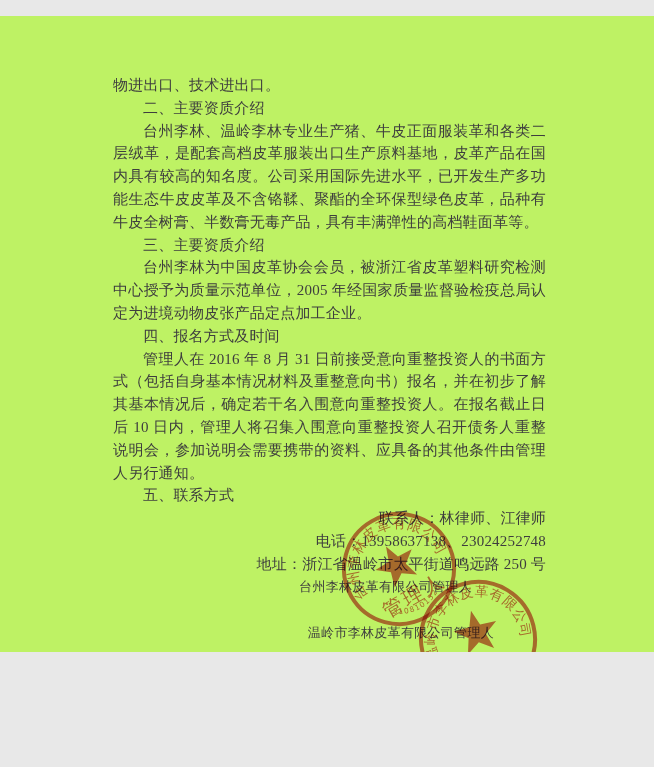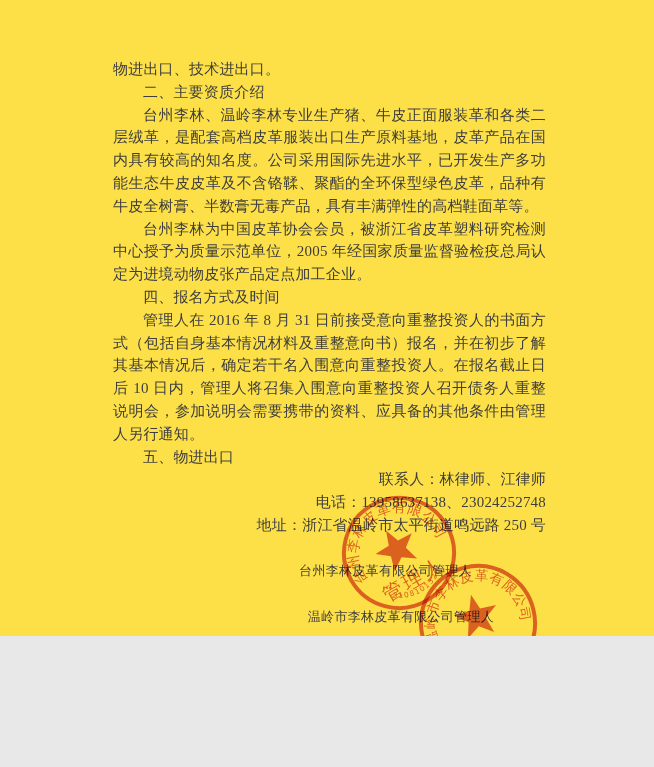--- a/index.html
+++ b/index.html
@@ -1,21 +1,21 @@
 <!DOCTYPE html>
 <html><head>
 <meta charset="utf-8">
 <style>
   html,body { margin:0; padding:0; }
   body { background:#e8e8e8; }
   .page {
     position:relative;
     width:654px; height:636px;
-    margin:0 auto;
-    background:#fde047;
+    margin:16px auto;
+    background:#bef264;
     overflow:hidden;
     font-family:"Liberation Serif","DejaVu Serif",serif;
     color:#3e3e3e;
   }
   .document-body {
     position:absolute;
     left:113px; top:58px;
     width:433px;
     font-size:15px;
     line-height:22.8px;
@@ -51,24 +51,25 @@
 </head>
 <body>
 
 <div class="page">
 
   <div class="document-body">
 
   <p class="para continuation">物进出口、技术进出口。</p>
       <p class="para heading">二、主要资质介绍</p>
       <p class="para body">台州李林、温岭李林专业生产猪、牛皮正面服装革和各类二层绒革，是配套高档皮革服装出口生产原料基地，皮革产品在国内具有较高的知名度。公司采用国际先进水平，已开发生产多功能生态牛皮皮革及不含铬鞣、聚酯的全环保型绿色皮革，品种有牛皮全树膏、半数膏无毒产品，具有丰满弹性的高档鞋面革等。</p>
+      <p class="para heading">三、主要资质介绍</p>
       <p class="para body">台州李林为中国皮革协会会员，被浙江省皮革塑料研究检测中心授予为质量示范单位，2005 年经国家质量监督验检疫总局认定为进境动物皮张产品定点加工企业。</p>
       <p class="para heading">四、报名方式及时间</p>
       <p class="para body">管理人在 2016 年 8 月 31 日前接受意向重整投资人的书面方式（包括自身基本情况材料及重整意向书）报名，并在初步了解其基本情况后，确定若干名入围意向重整投资人。在报名截止日后 10 日内，管理人将召集入围意向重整投资人召开债务人重整说明会，参加说明会需要携带的资料、应具备的其他条件由管理人另行通知。</p>
-      <p class="para heading">五、物进出口</p>
+      <p class="para heading">五、联系方式</p>
       <p class="para contact">联系人：林律师、江律师</p>
       <p class="para contact">电话：13958637138、23024252748</p>
       <p class="para contact">地址：浙江省温岭市太平街道鸣远路 250 号</p>
     </div>
 
   <div class="sig-line sig-1">台州李林皮革有限公司管理人</div>
   <div class="sig-line sig-2">温岭市李林皮革有限公司管理人</div>
   <div class="sig-line doc-date">2016 年 7 月 15 日</div>
 
   <svg class="stamp stamp-1" width="124" height="124" viewBox="0 0 124 124" color="#d6504b">

